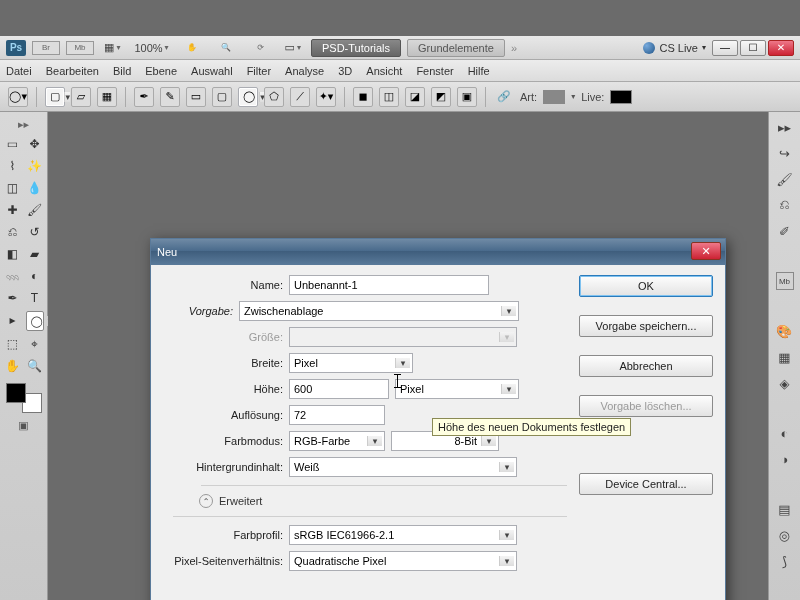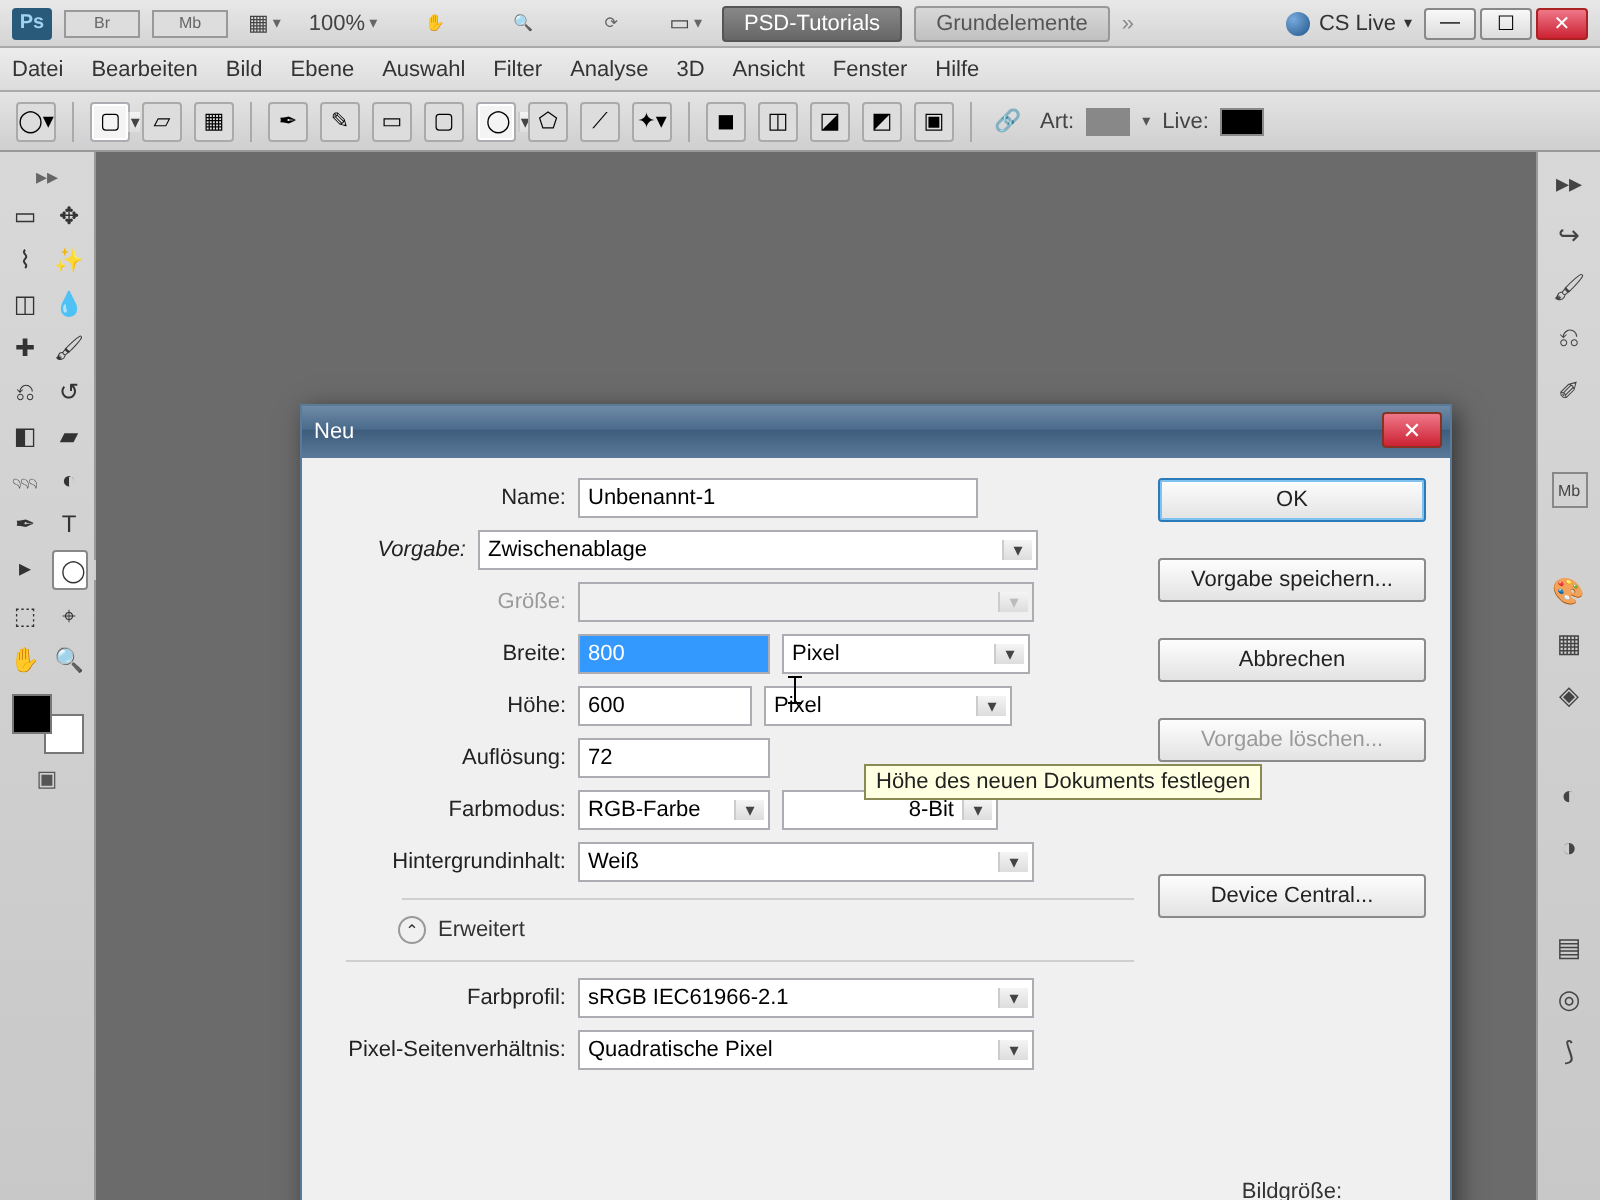--- a/index.html
+++ b/index.html
@@ -1,21 +1,21 @@
 <!DOCTYPE html>
 <html><head>
 <meta charset="utf-8">
 <style>
 * { margin: 0; padding: 0; box-sizing: border-box; font-family: Tahoma, Arial, sans-serif; font-size: 11px; }
 body { background: #6b6b6b; width: 800px; height: 600px; overflow: hidden; position: relative; }
 
 
-.app-bar { height: 24px; background: linear-gradient(#e8e8e8, #d4d4d4); border-bottom: 1px solid #aaa; display: flex; align-items: center; padding: 0 6px; gap: 6px; }
+.app-bar { height: 24px; background: linear-gradient(#e8e8e8, #d4d4d4); border-bottom: 1px solid #aaa; display: flex; align-items: center; padding: 0 6px; gap: 6px; margin-top: 36px; }
 .ps-logo { width: 20px; height: 16px; background: #2a5a7a; color: #9fd4f0; font-weight: bold; font-size: 10px; display: flex; align-items: center; justify-content: center; border-radius: 2px; }
-.app-bar .sq { width: 38px; height: 14px; border: 1px solid #999; background: #ddd; display: flex; align-items: center; justify-content: center; font-size: 8px; color: #666; }
+.app-bar .sq { width: 28px; height: 14px; border: 1px solid #999; background: #ddd; display: flex; align-items: center; justify-content: center; font-size: 8px; color: #666; }
 .app-bar .dd { display: flex; align-items: center; gap: 2px; color: #444; padding: 0 4px; }
 .app-bar .dd::after { content: "▾"; font-size: 8px; color: #666; }
 .tab-btn { padding: 2px 10px; background: linear-gradient(#d8d8d8,#c0c0c0); border: 1px solid #999; border-radius: 2px; color: #555; }
 .tab-btn.active { background: linear-gradient(#888,#666); color: #fff; border-color: #555; }
 .spacer { flex: 1; }
 .cslive { display: flex; align-items: center; gap: 4px; color: #333; }
 .cslive-icon { width: 12px; height: 12px; border-radius: 50%; background: radial-gradient(circle at 30% 30%, #7ad, #258); }
 .win-btns { display: flex; gap: 2px; }
 .win-btn { width: 26px; height: 16px; border: 1px solid #888; background: linear-gradient(#f8f8f8,#dcdcdc); border-radius: 2px; display: flex; align-items: center; justify-content: center; font-size: 10px; }
 .win-btn.close { background: linear-gradient(#e78, #c23); color: #fff; border-color: #a22; }
@@ -210,28 +210,27 @@
               </div>
           </div>
           <div class="frow">
             <div class="flabel dis">Größe:</div>
             <div class="sel dis" style="width:228px;">
                 <span></span>
               </div>
           </div>
           <div class="frow">
             <div class="flabel">Breite:</div>
-            <input class="txt hl" style="width: 96px;" value="800">
             <div class="sel" style="width:124px;">
                 <span>Pixel</span>
               </div>
           </div>
           <div class="frow">
             <div class="flabel">Höhe:</div>
-            <input class="txt" style="width: 87px;" value="600">
+            <input class="txt" style="width: 100px;" value="600">
             <div class="sel" style="width:124px;">
                 <span>Pixel</span>
               </div>
           </div>
           <div class="frow">
             <div class="flabel">Auflösung:</div>
             <input class="txt" style="width: 96px;" value="72">
           </div>
           <div class="frow">
             <div class="flabel">Farbmodus:</div>

